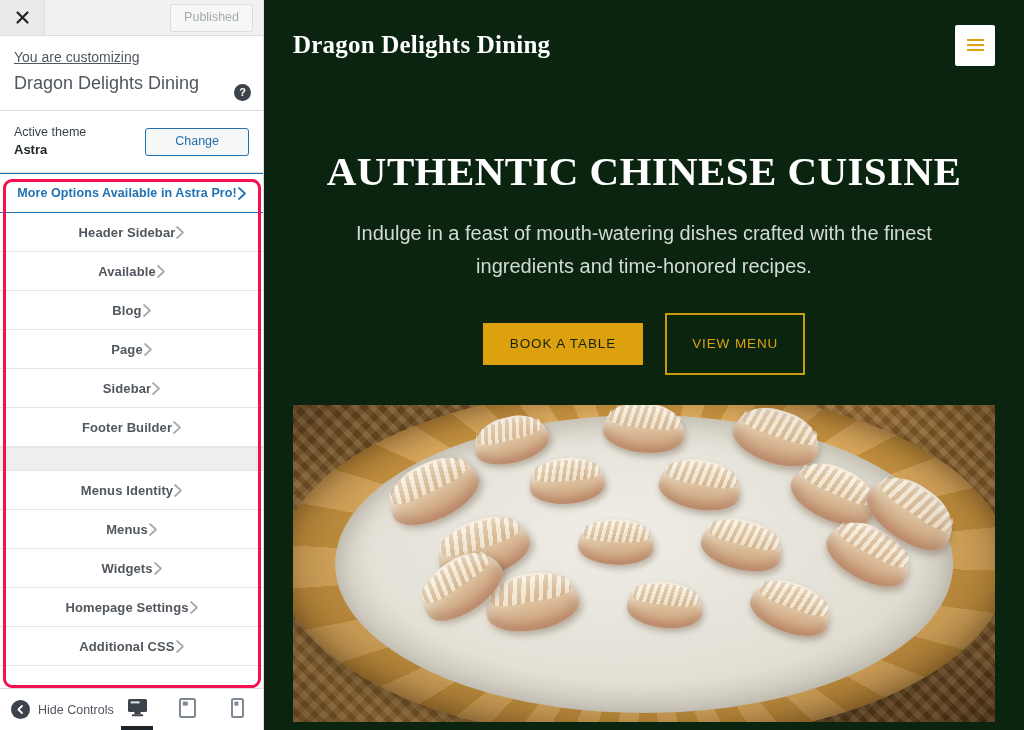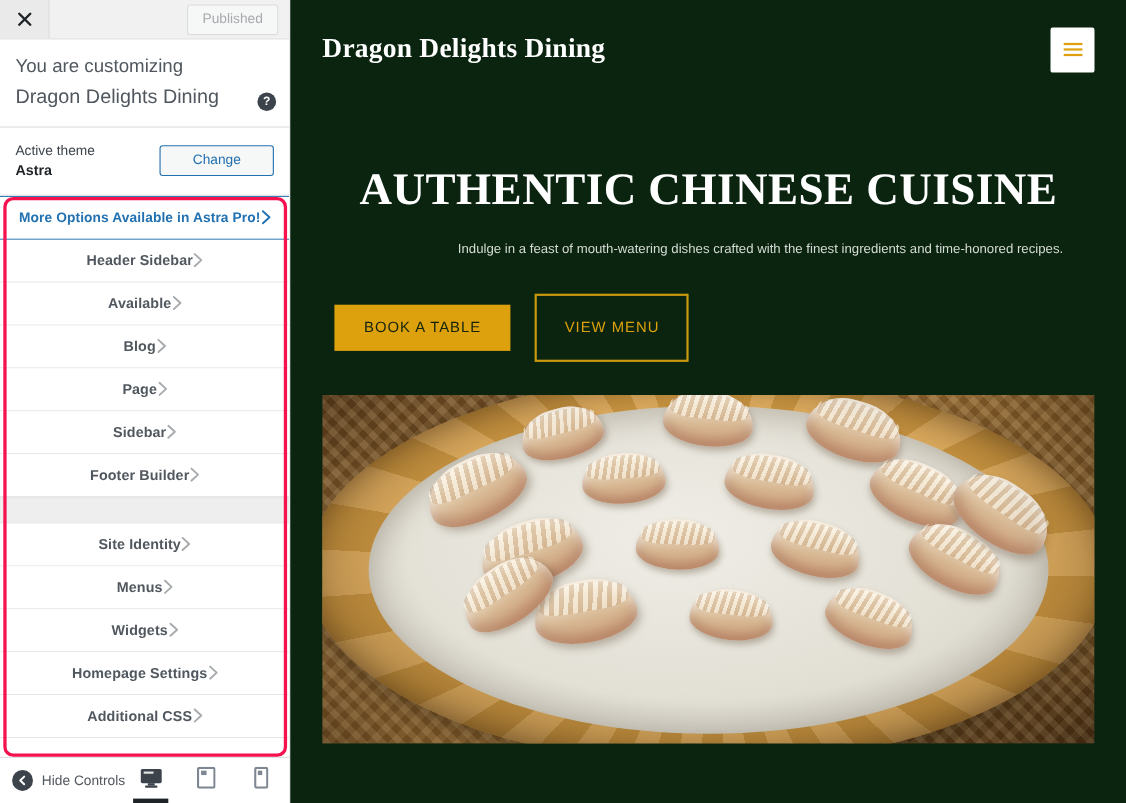--- a/index.html
+++ b/index.html
@@ -64,23 +64,24 @@
   }
 
   
   .cz-info {
     position: relative;
     padding: 11px 14px 14px;
     background: #fff;
     border-bottom: 1px solid #ddd;
   }
   .cz-info-label {
-    font-size: 17px;
+    font-size: 14px;
     color: #50575e;
     line-height: 1.5;
+    text-decoration: underline;
   }
   .cz-info-title {
     font-size: 18px;
     color: #50575e;
     font-weight: 400;
     line-height: 1.4;
     margin-top: 3px;
     white-space: nowrap;
     overflow: hidden;
     text-overflow: ellipsis;
@@ -288,30 +289,29 @@
     font-family: "Liberation Serif", serif;
     font-size: 41px;
     font-weight: bold;
     color: #fff;
     letter-spacing: .4px;
     line-height: 1.15;
   }
   .pv-sub {
     margin: 22px auto 12px;
     max-width: 645px;
-    font-size: 12px;
+    font-size: 20px;
     line-height: 1.65;
     color: #d4dbd2;
-    text-align: right;
   }
   .pv-cta {
     margin-top: 30px;
     display: flex;
     align-items: center;
-    justify-content: flex-start;
+    justify-content: center;
     gap: 22px;
   }
   .pv-btn {
     display: inline-block;
     font-size: 13.5px;
     letter-spacing: .9px;
     padding: 13px 27px;
     cursor: pointer;
     line-height: 1.2;
   }
@@ -489,21 +489,21 @@
         <div class="cz-item">
           <span class="cz-item-label">Footer Builder</span>
           <span class="cz-chev">
             <svg width="11" height="15" viewBox="0 0 11 15" aria-hidden="true">
               <path d="M2 2 L8 7.5 L2 13" fill="none" stroke="currentColor" stroke-width="1.7" stroke-linecap="round" stroke-linejoin="round"></path>
             </svg>
           </span>
         </div>
         <div class="cz-sep"></div>
         <div class="cz-item">
-          <span class="cz-item-label">Site Identity</span>
+          <span class="cz-item-label">Menus Identity</span>
           <span class="cz-chev">
             <svg width="11" height="15" viewBox="0 0 11 15" aria-hidden="true">
               <path d="M2 2 L8 7.5 L2 13" fill="none" stroke="currentColor" stroke-width="1.7" stroke-linecap="round" stroke-linejoin="round"></path>
             </svg>
           </span>
         </div>
         <div class="cz-item">
           <span class="cz-item-label">Menus</span>
           <span class="cz-chev">
             <svg width="11" height="15" viewBox="0 0 11 15" aria-hidden="true">

